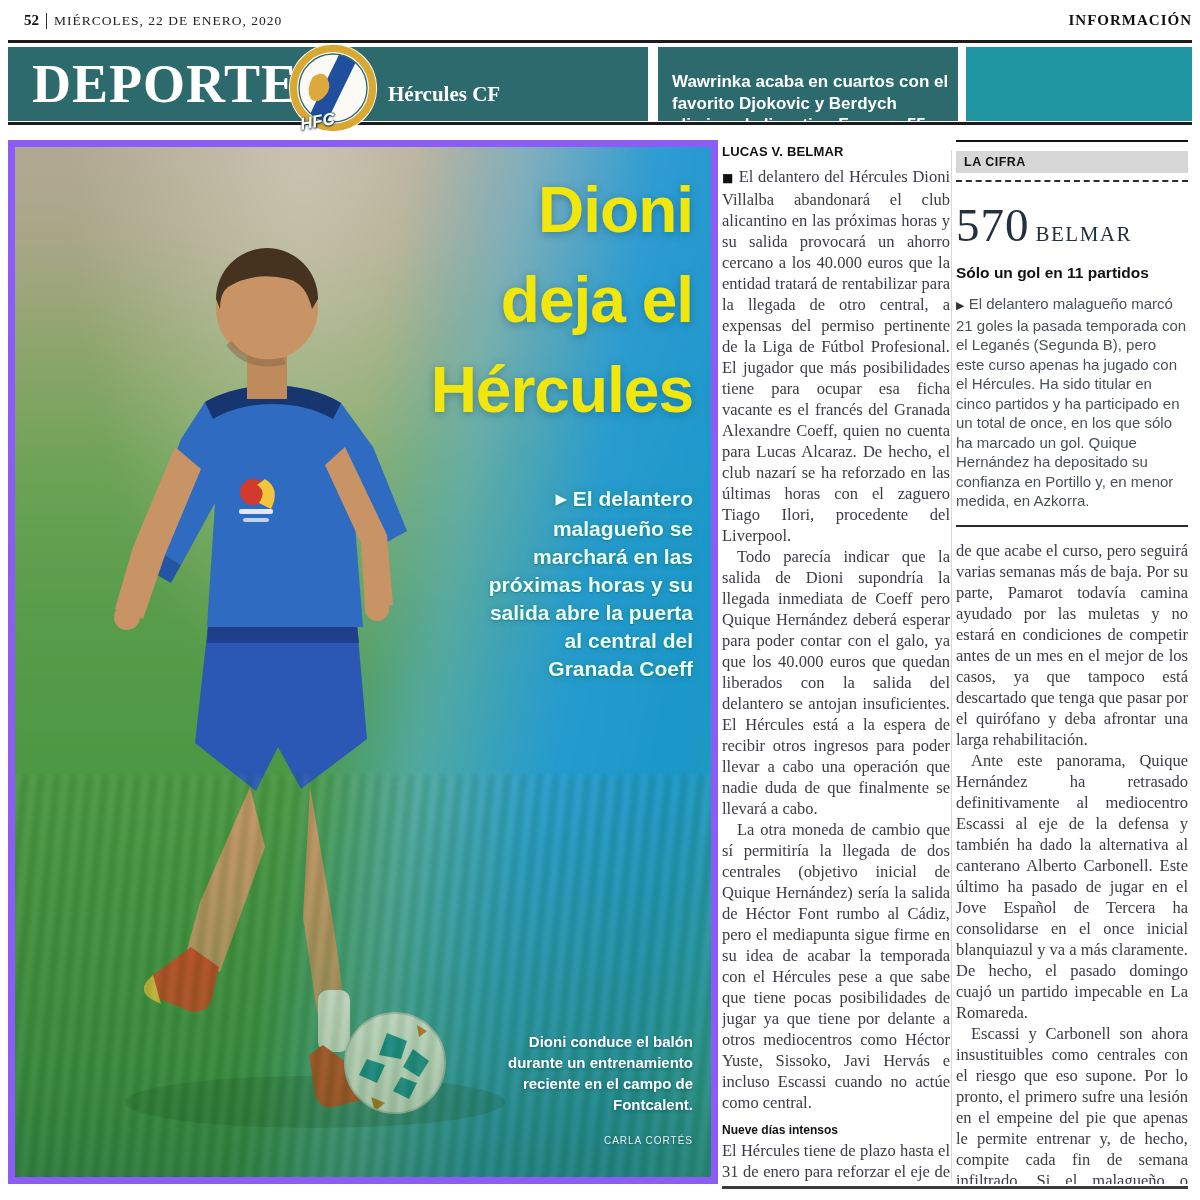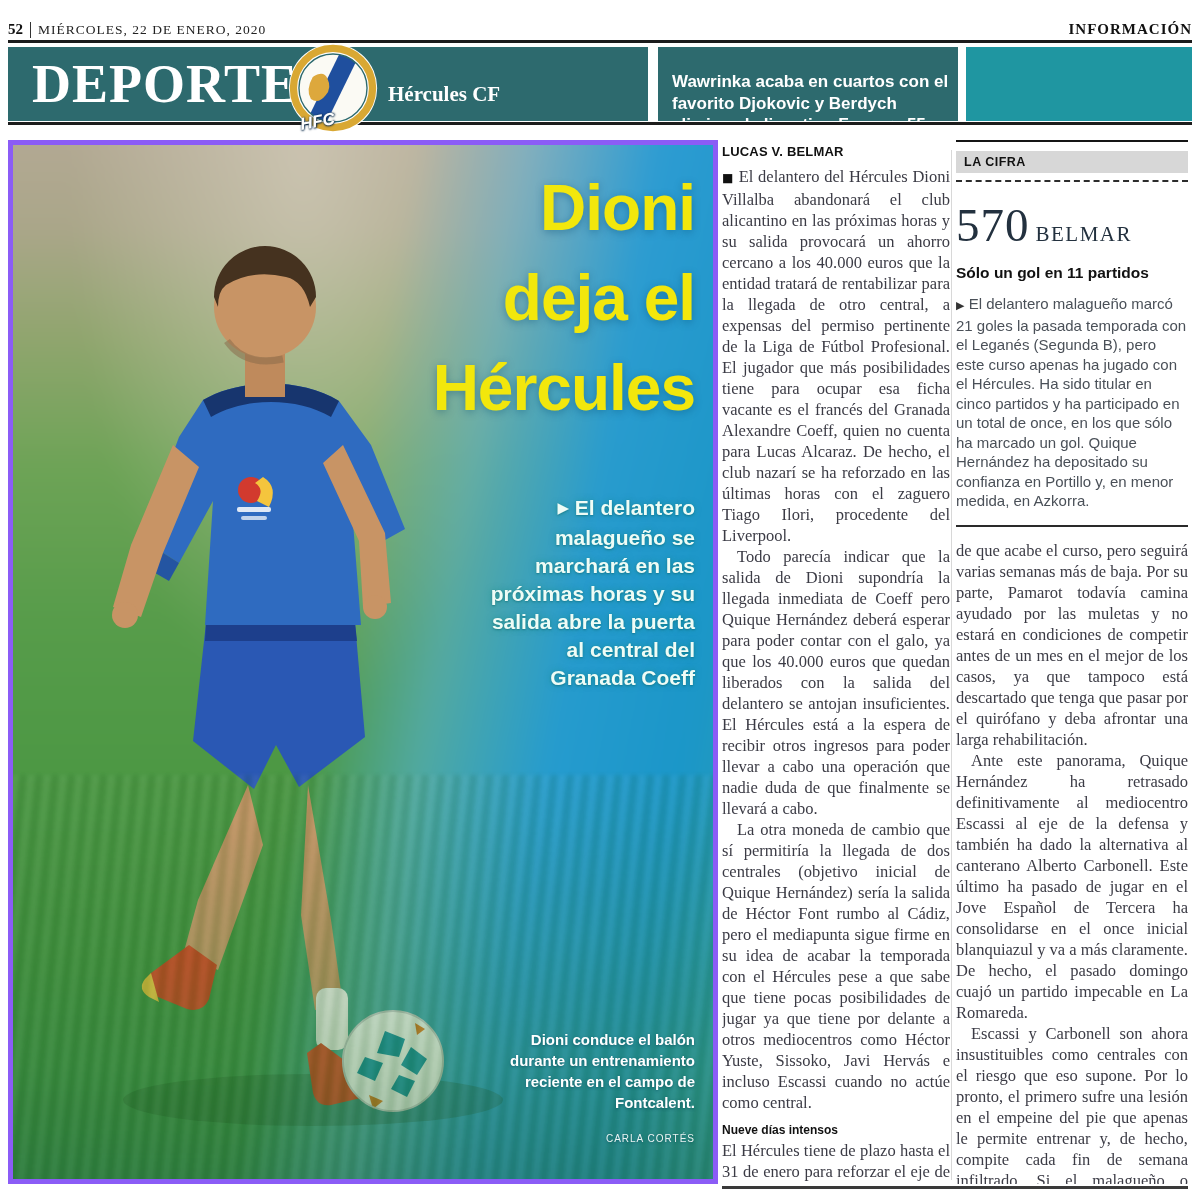--- a/index.html
+++ b/index.html
@@ -1,21 +1,21 @@
 <!DOCTYPE html>
 <html><head>
 <meta charset="utf-8">
 <style>
   html,body{margin:0;padding:0;background:#f2f2ee;}
   .page{position:relative;width:1200px;height:1200px;background:#ffffff;overflow:hidden;
         font-family:"Liberation Serif","DejaVu Serif",serif;color:#222;}
 
   
-  .topstrip{position:absolute;left:8px;right:8px;top:12px;height:26px;display:flex;
-            justify-content:space-between;align-items:flex-end;gap:6px;}
+  .topstrip{position:absolute;left:24px;right:8px;top:12px;height:26px;display:flex;
+            justify-content:space-between;align-items:flex-start;gap:6px;}
   .folio{display:flex;align-items:flex-end;gap:7px;}
   .folio .num{font-weight:bold;font-size:15px;color:#111;}
   .folio .sep{width:1px;height:16px;background:#333;display:inline-block;}
   .folio .date{font-size:13.5px;letter-spacing:1px;color:#222;font-variant:small-caps;}
   .masthead{font-weight:bold;font-size:15px;letter-spacing:1px;color:#111;}
 
   .rule{position:absolute;left:8px;right:8px;background:#1c1c1c;}
   .rule-top{top:40px;height:3px;}
   .rule-band{top:122px;height:3px;}
 
@@ -36,39 +36,39 @@
           font-family:"Liberation Sans","DejaVu Sans",sans-serif;font-weight:bold;
           font-size:17px;line-height:21.5px;color:#fff;}
   .teaser .arrow{font-size:13px;position:relative;top:-1px;font-family:"DejaVu Sans",sans-serif;}
   .emailbox{position:absolute;left:966px;top:60px;width:214px;text-align:right;
             font-family:"Liberation Sans","DejaVu Sans",sans-serif;color:#fff;}
   .emailbox .lbl{font-size:8.5px;letter-spacing:1px;display:block;opacity:.85;}
   .emailbox .addr{font-size:15px;font-weight:bold;display:block;margin-top:1px;}
 
   
   .photo{position:absolute;left:8px;top:140px;width:710px;height:1044px;overflow:hidden;
-         border:5px solid #8b5cf6;box-sizing:border-box;}
+         border:7px solid #8b5cf6;box-sizing:border-box;}
   .photo .bg{position:absolute;inset:-24px;filter:blur(10px);
     background:
       linear-gradient(100deg, rgba(0,0,0,0) 46%, rgba(90,180,225,.55) 58%, rgba(35,155,215,.93) 72%, rgba(25,150,205,.96) 86%, rgba(45,160,175,.96) 100%),
       radial-gradient(ellipse at 85% 96%, rgba(40,170,140,.85) 0%, rgba(40,170,140,0) 45%),
       radial-gradient(ellipse at 42% 4%, rgba(222,216,200,.55) 0%, rgba(222,216,200,0) 38%),
       linear-gradient(180deg,#b4a995 0%,#aaa689 10%,#90a56e 20%,#6da356 32%,#579c4a 46%,#4b9743 62%,#439340 78%,#3b9148 92%,#379457 100%);}
   .photo .grass{position:absolute;left:-10px;right:-10px;bottom:-10px;height:40%;filter:blur(2px);
     background:
       repeating-linear-gradient(96deg, rgba(25,85,25,.12) 0 8px, rgba(255,255,255,.05) 8px 16px),
       linear-gradient(180deg, rgba(60,140,55,0) 0%, rgba(45,120,45,.35) 70%, rgba(30,95,35,.45) 100%);}
   .player{position:absolute;inset:0;}
 
   .headline{position:absolute;top:18px;right:18px;margin:0;text-align:right;
             font-family:"Liberation Sans","DejaVu Sans",sans-serif;font-weight:800;
             font-size:64px;line-height:90px;color:#f2e70c;letter-spacing:-1px;
             text-shadow:0 2px 8px rgba(0,70,110,.4);}
   .headline span{display:block;}
-  .standfirst{position:absolute;top:349px;right:18px;width:218px;margin:0;text-align:right;
+  .standfirst{position:absolute;top:338px;right:18px;width:218px;margin:0;text-align:right;
               font-family:"Liberation Sans","DejaVu Sans",sans-serif;font-weight:bold;
               font-size:21px;line-height:28px;color:#eefcf6;
               text-shadow:0 0 6px rgba(20,140,130,.6),0 1px 2px rgba(0,80,90,.45);}
   .standfirst .arrow{font-size:15px;position:relative;top:-2px;font-family:"DejaVu Sans",sans-serif;}
   .caption{position:absolute;top:884px;right:18px;width:190px;text-align:right;
            font-family:"Liberation Sans","DejaVu Sans",sans-serif;color:#fff;
            text-shadow:0 1px 3px rgba(0,60,80,.55);}
   .caption .txt{font-weight:bold;font-size:15px;line-height:21px;display:block;}
   .caption .credit{display:block;margin-top:20px;font-size:10px;letter-spacing:1px;opacity:.9;}
 

